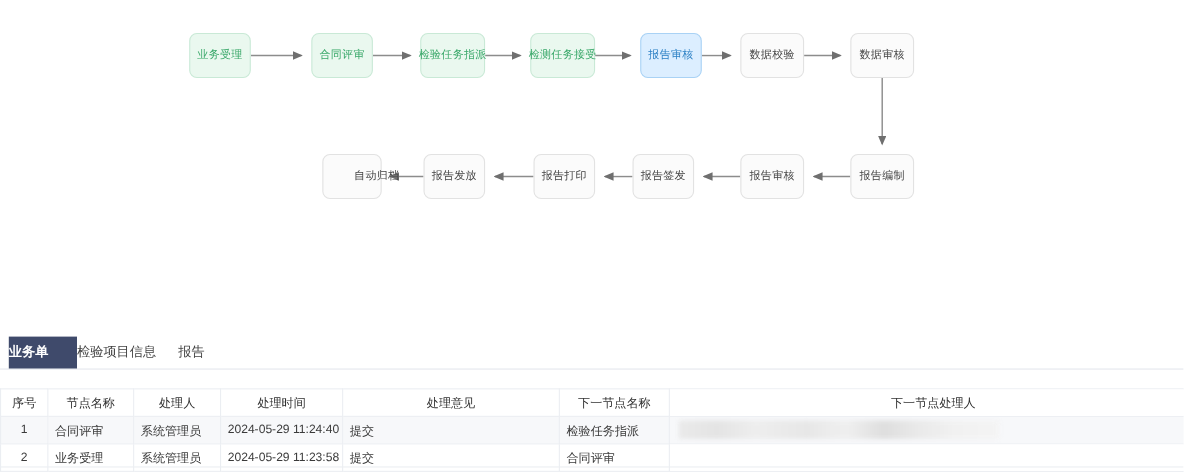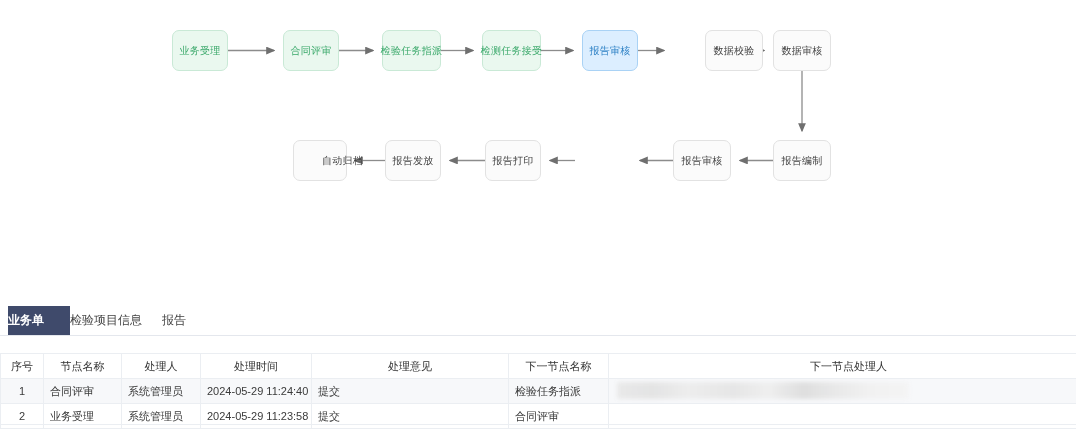--- a/index.html
+++ b/index.html
@@ -197,31 +197,34 @@
     </div>
   <div class="flow-node green" id="fn-2" style="left: 382px; top: 30px; width: 59px; height: 41px;">
       <span>检验任务指派</span>
     </div>
   <div class="flow-node green" id="fn-3" style="left: 482px; top: 30px; width: 59px; height: 41px;">
       <span>检测任务接受</span>
     </div>
   <div class="flow-node blue" id="fn-4" style="left: 582px; top: 30px; width: 56px; height: 41px;">
       <span>报告审核</span>
     </div>
-  <div class="flow-node grey" id="fn-5" style="left: 705px; top: 30px; width: 58px; height: 41px;">
+  <div class="flow-node grey" id="fn-5" style="left: 673px; top: 30px; width: 58px; height: 41px;">
       <span>数据校验</span>
     </div>
   <div class="flow-node grey" id="fn-7" style="left: 773px; top: 140px; width: 58px; height: 41px;">
       <span>报告编制</span>
     </div>
   <div class="flow-node grey" id="fn-6" style="left: 773px; top: 30px; width: 58px; height: 41px;">
       <span>数据审核</span>
     </div>
   <div class="flow-node grey" id="fn-8" style="left: 673px; top: 140px; width: 58px; height: 41px;">
       <span>报告审核</span>
+    </div>
+  <div class="flow-node grey" id="fn-9" style="left: 575px; top: 140px; width: 56px; height: 41px;">
+      <span>报告签发</span>
     </div>
   <div class="flow-node grey" id="fn-10" style="left: 485px; top: 140px; width: 56px; height: 41px;">
       <span>报告打印</span>
     </div>
   <div class="flow-node grey" id="fn-11" style="left: 385px; top: 140px; width: 56px; height: 41px;">
       <span>报告发放</span>
     </div>
   <div class="flow-node grey" id="fn-12" style="left: 293px; top: 140px; width: 54px; height: 41px; padding-left: 45px;">
       <span>自动归档</span>
     </div>

